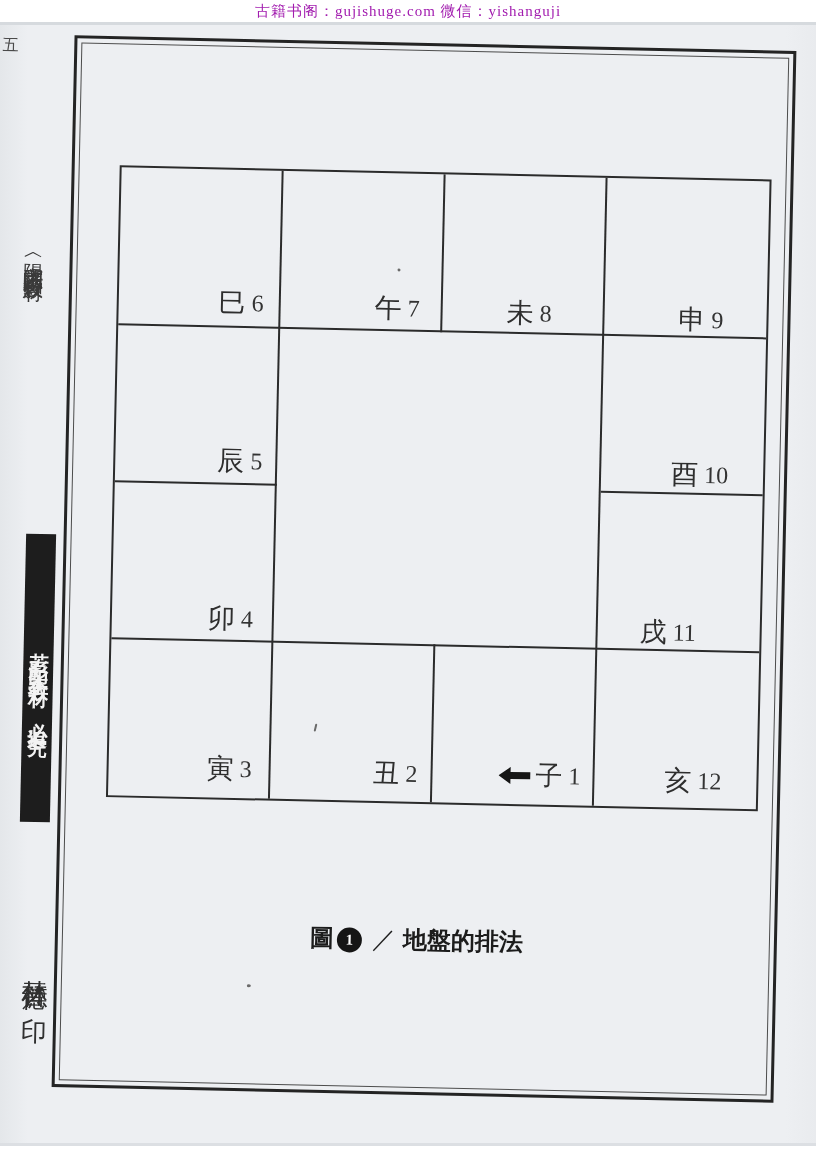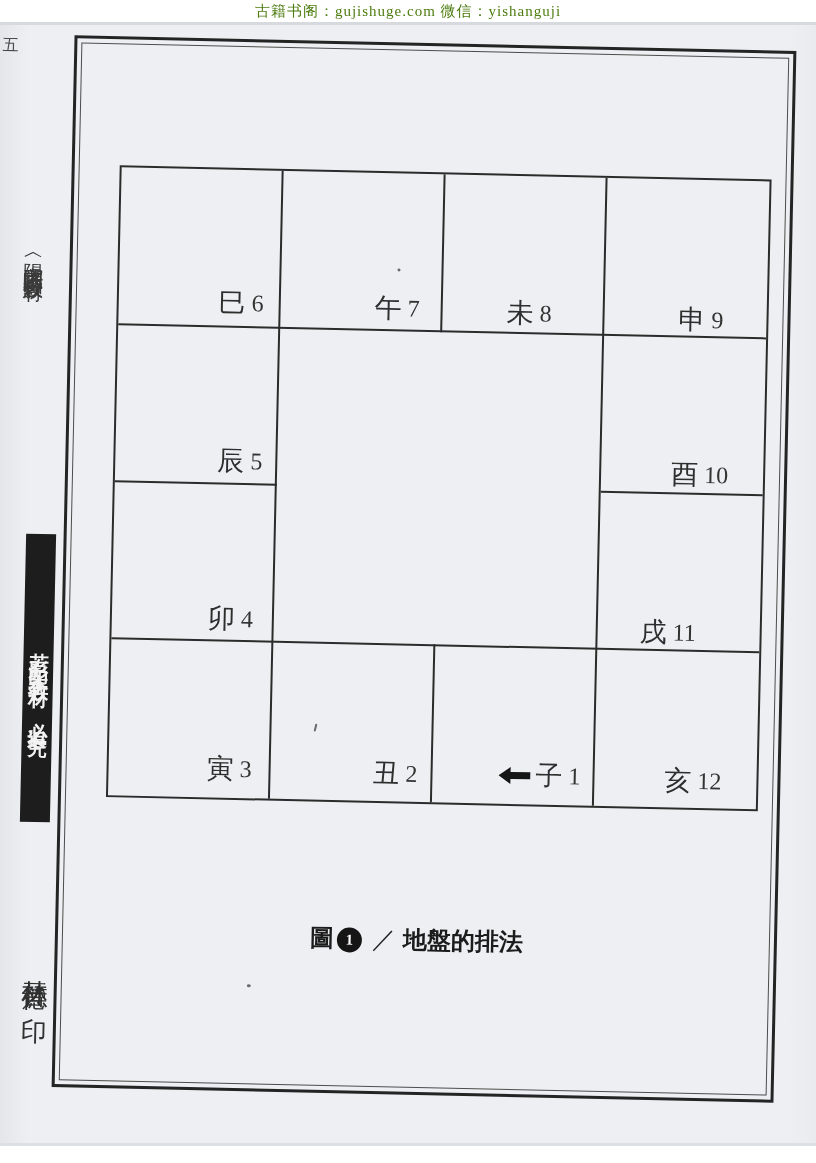--- a/index.html
+++ b/index.html
@@ -3,21 +3,21 @@
 <meta charset="utf-8">
 <style>
   * { margin: 0; padding: 0; box-sizing: border-box; }
   html, body { width: 816px; height: 1163px; background: #ffffff; overflow: hidden; }
   body { font-family: "Liberation Sans", sans-serif; position: relative; }
 
   
   .wm-header {
     position: absolute; top: 1px; left: 0; width: 816px; height: 21px;
     text-align: center; font-family: "Liberation Serif", serif;
-    font-size: 15px; color: #4d7c0f; letter-spacing: 1px; line-height: 21px;
+    font-size: 15px; color: #a21caf; letter-spacing: 1px; line-height: 21px;
     background: #ffffff;
   }
 
   
   .scan {
     position: absolute; top: 22px; left: 0; width: 816px; height: 1124px;
     background: linear-gradient(90deg, #e4e7ea 0px, #edeff2 28px, #edeff2 786px, #e9ebee 816px);
     border-top: 3px solid #d6dade;
     border-bottom: 3px solid #dcdfe3;
   }

